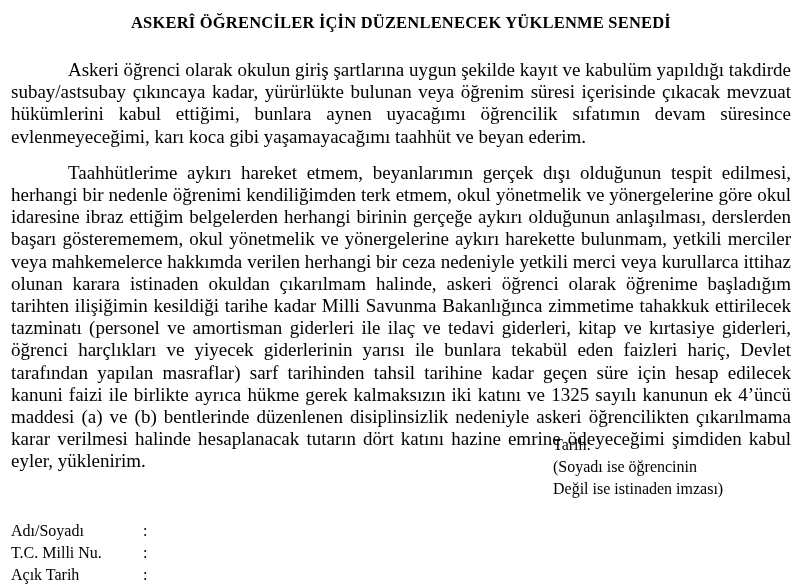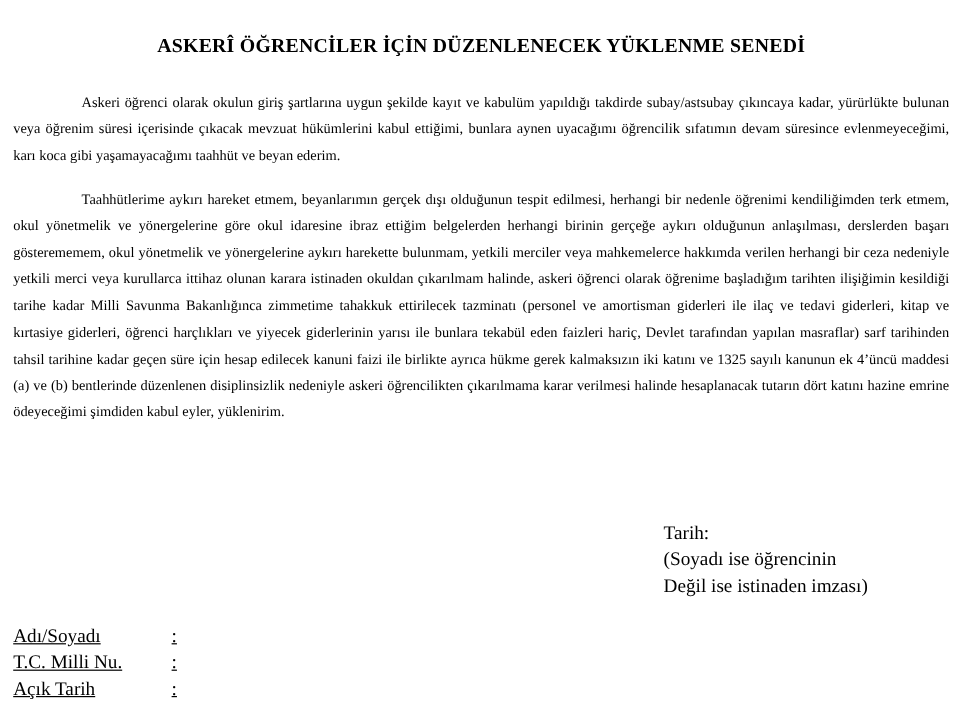--- a/index.html
+++ b/index.html
@@ -14,30 +14,30 @@
     color: #000000;
     font-family: "Liberation Serif", "DejaVu Serif", serif;
   }
   .page {
     position: relative;
     width: 802px;
     height: 586px;
     background: #ffffff;
   }
   .doc-title {
-    padding-top: 27px;
+    padding-top: 12px;
     text-align: center;
     font-weight: bold;
     font-size: 16.5px;
     line-height: 21px;
     letter-spacing: 0.2px;
   }
   .body-text {
     margin: 26px 11px 0 11px;
-    font-size: 12px;
+    font-size: 19px;
     line-height: 22.2px;
     text-align: justify;
   }
   .para {
     margin: 0;
     text-indent: 57px;
   }
   .para + .para {
     margin-top: 14px;
   }
@@ -51,21 +51,20 @@
   }
   .fields-block {
     position: absolute;
     left: 11px;
     top: 520px;
     font-size: 16px;
     line-height: 22px;
   }
   .field-row {
     display: flex;
-    text-decoration: underline;
   }
   .field-label {
     width: 132px;
     flex: 0 0 132px;
   }
   .field-colon {
     flex: 0 0 auto;
   }
 </style>
 </head>

